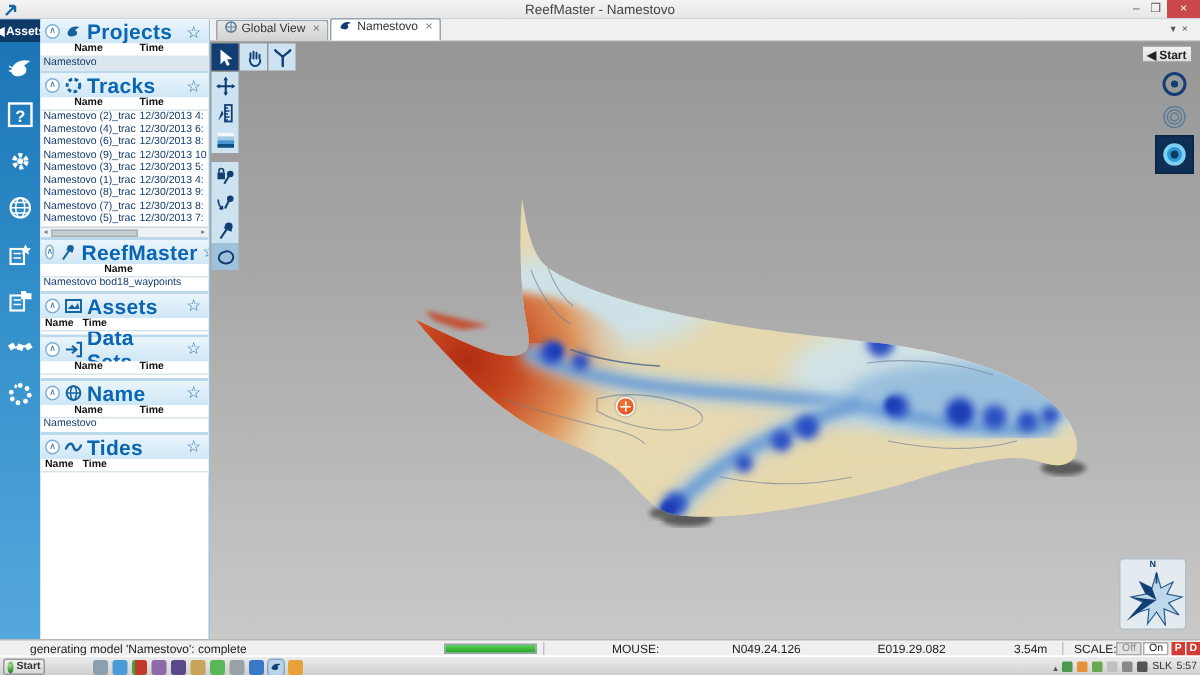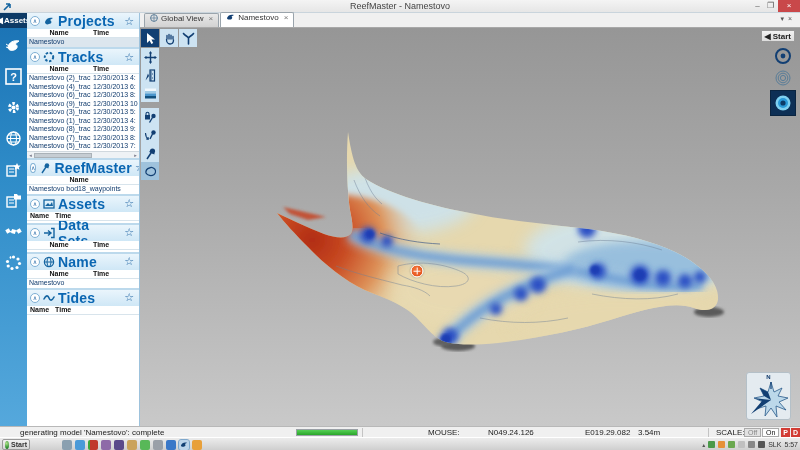--- a/index.html
+++ b/index.html
@@ -582,24 +582,24 @@
     </div>
   </div>
 </div>
 
 <div class="statusbar">
   <span class="msg">generating model 'Namestovo': complete</span>
   <div class="progress">
       <div class="fill" style="width: 100%;"></div>
     </div>
   <div class="sb-sep" style="left:362px;"></div>
-  <span class="sb-field" style="left:380px;padding-left:48px;">MOUSE:</span>
+  <span class="sb-field" style="left:360px;padding-left:48px;">MOUSE:</span>
   <span class="sb-field" style="left:488px;">N049.24.126</span>
   <span class="sb-field" style="left:572px;padding-left:13px;">E019.29.082</span>
-  <span class="sb-field" style="left:638px;">3.54m</span>
+  <span class="sb-field" style="left:676px;">3.54m</span>
   <div class="sb-sep" style="left:708px;"></div>
   <span class="sb-field" style="left:716px;">SCALE:</span>
   <span class="databtn off" style="left:744px;">Off</span>
   <span class="databtn on" style="left:762px;">On</span>
   <span class="recbtn" style="left:781px;">P</span>
   <span class="recbtn" style="left:791px;">D</span>
 </div>
 
 <div class="taskbar">
   <div class="startbtn">

